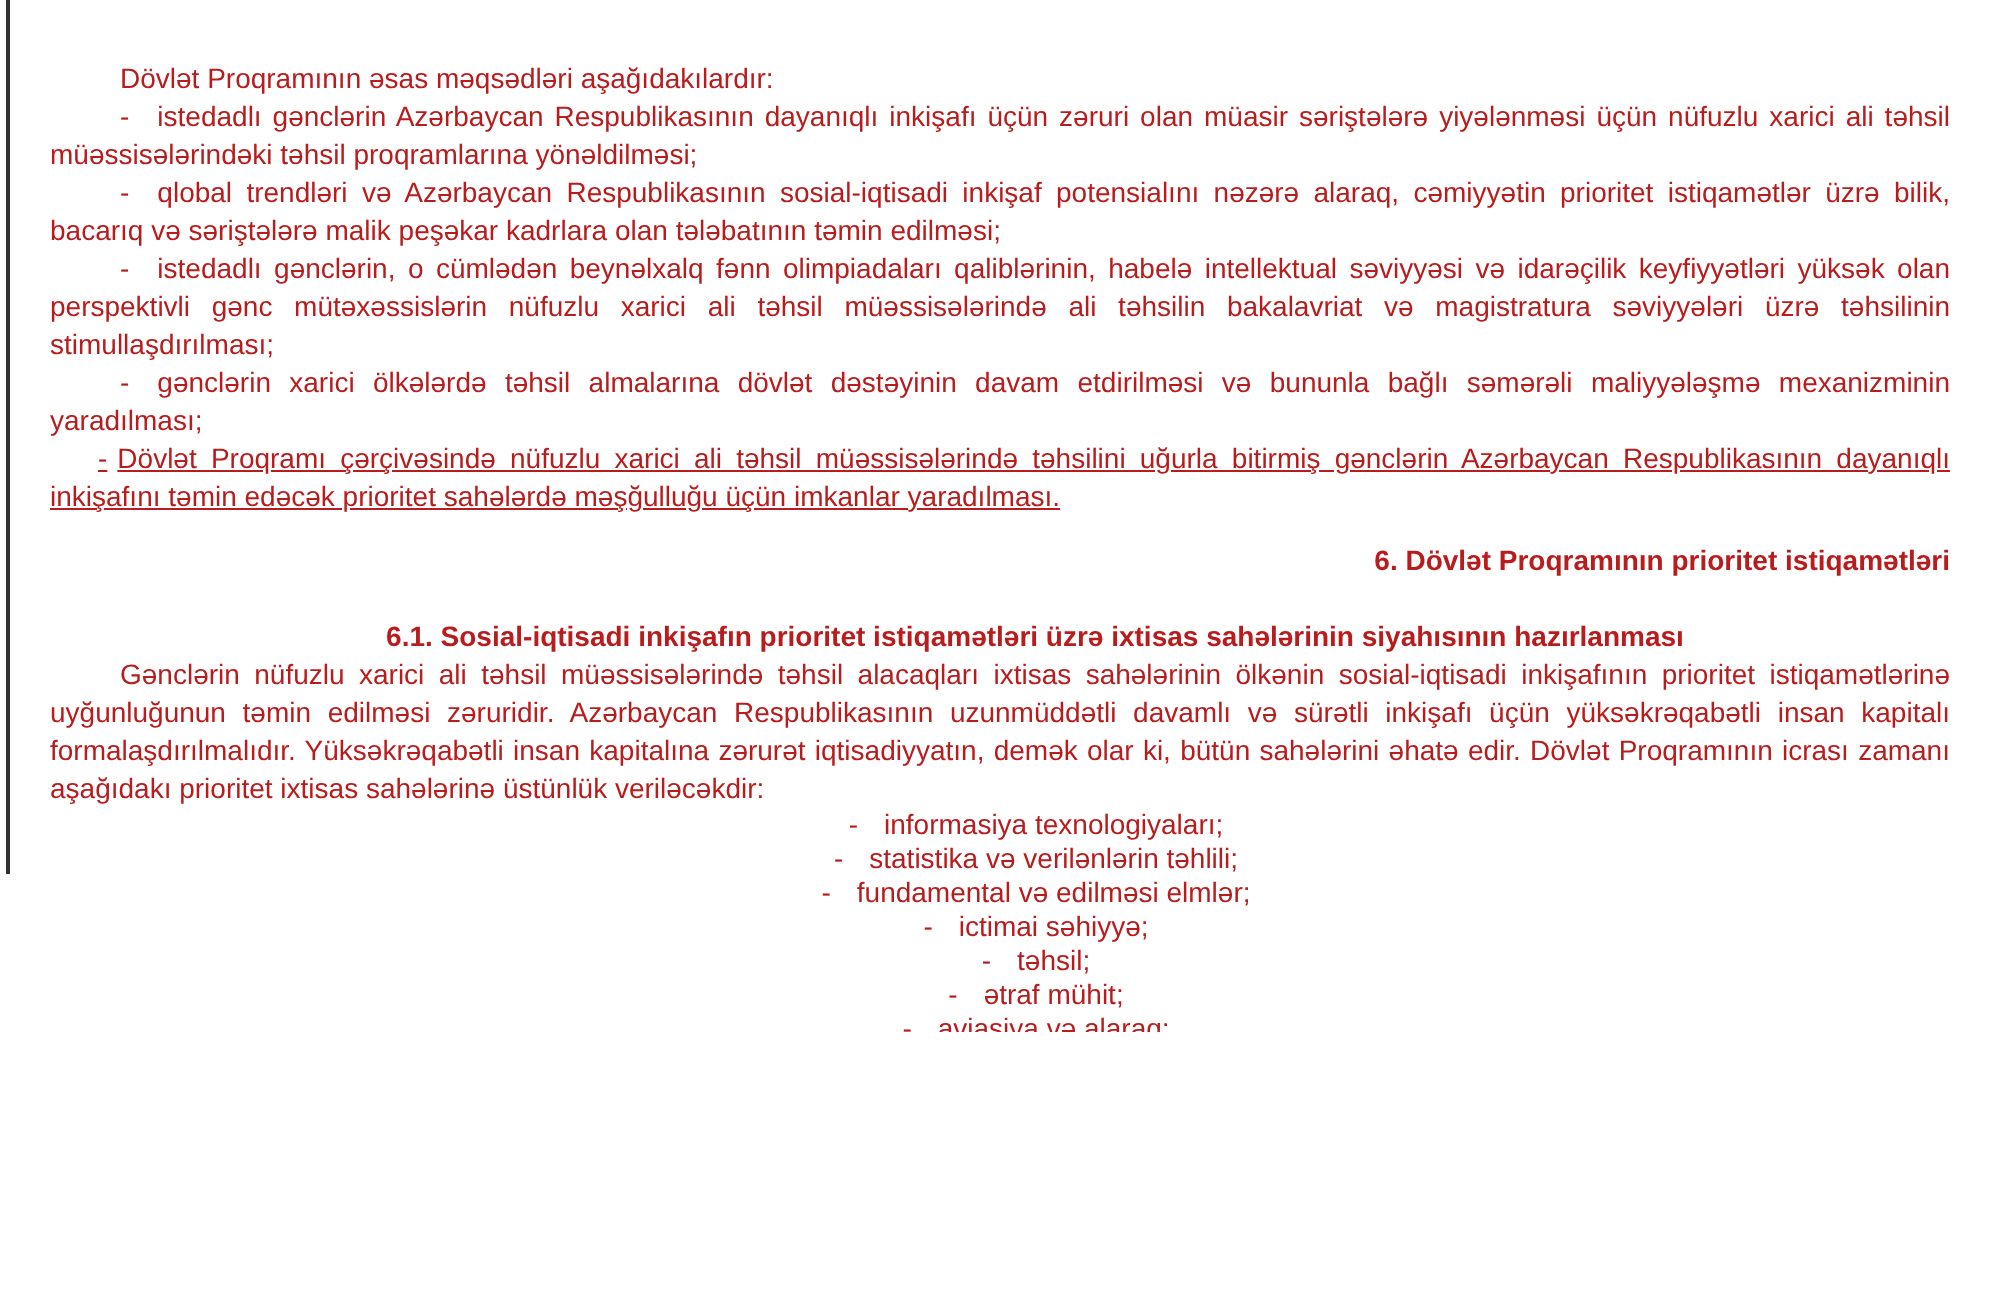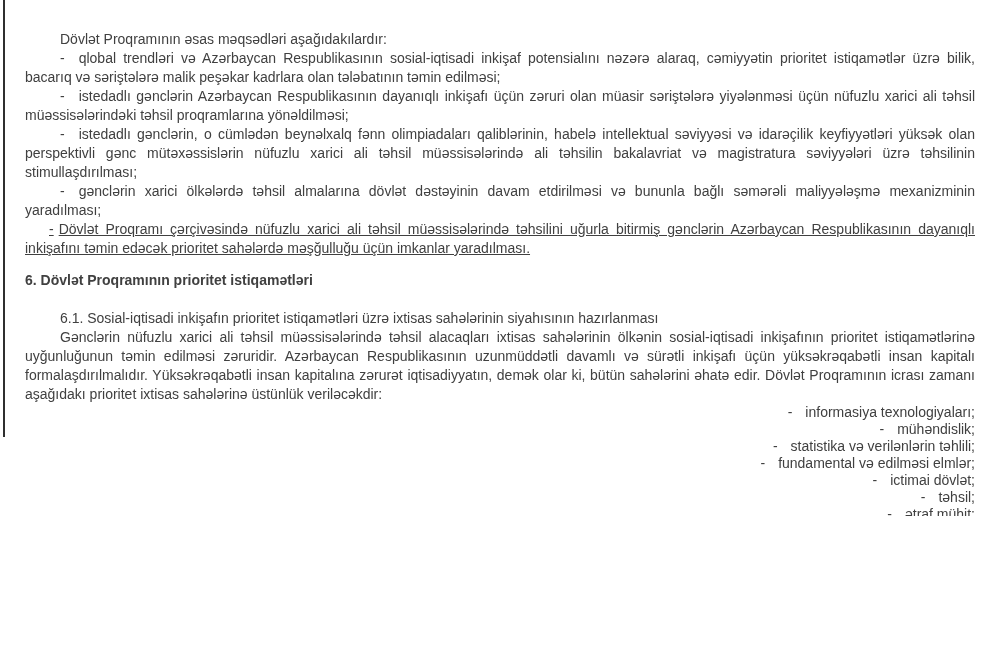--- a/index.html
+++ b/index.html
@@ -7,21 +7,21 @@
     padding: 0;
     background: #ffffff;
   }
   .page {
     position: relative;
     width: 1000px;
     height: 516px;
     background: #ffffff;
     font-family: "Liberation Sans", "DejaVu Sans", sans-serif;
     font-size: 14px;
-    color: #404040;
+    color: #b91c1c;
     overflow: hidden;
   }
   .scan-line {
     position: absolute;
     left: 3px;
     top: 0;
     width: 2px;
     height: 437px;
     background: #2f2f2f;
   }
@@ -50,76 +50,75 @@
     text-indent: 24px;
     text-decoration: underline;
   }
   .bullet.tight .marker {
     margin-right: 5px;
   }
   .center-heading {
     margin-top: 13px;
     line-height: 19px;
     font-weight: bold;
-    text-align: left;
+    text-align: right;
   }
   .sub-heading {
     margin-top: 19px;
     line-height: 19px;
-    font-weight: normal;
+    font-weight: bold;
     text-indent: 35px;
-    text-align: left;
+    text-align: center;
   }
   .priority-list {
     margin: 0;
     padding: 0;
     list-style: none;
     line-height: 17px;
   }
   .list-item {
     margin: 0;
-    text-align: right;
+    text-align: center;
   }
   .list-item .marker {
     display: inline-block;
     margin-left: 36px;
     margin-right: 13px;
   }
 </style>
 </head>
 <body>
 
 <div class="page">
   <div class="scan-line"></div>
   <div class="content">
 
     <p class="para indent">Dövlət Proqramının əsas  məqsədləri aşağıdakılardır:</p>
 
+    <p class="para bullet"><span class="marker">-</span><span>istedadlı gənclərin Azərbaycan Respublikasının dayanıqlı inkişafı üçün zəruri olan müasir səriştələrə yiyələnməsi üçün nüfuzlu xarici ali təhsil müəssisələrindəki təhsil proqramlarına yönəldilməsi;</span></p>
+
     <p class="para bullet"><span class="marker">-</span><span>qlobal trendləri və Azərbaycan Respublikasının sosial-iqtisadi inkişaf potensialını nəzərə alaraq,  cəmiyyətin prioritet istiqamətlər üzrə bilik, bacarıq və səriştələrə malik peşəkar kadrlara olan tələbatının təmin edilməsi;</span></p>
-
-    <p class="para bullet"><span class="marker">-</span><span>istedadlı gənclərin Azərbaycan Respublikasının dayanıqlı inkişafı üçün zəruri olan müasir səriştələrə yiyələnməsi üçün nüfuzlu xarici ali təhsil müəssisələrindəki təhsil proqramlarına yönəldilməsi;</span></p>
 
     <p class="para bullet"><span class="marker">-</span><span>istedadlı gənclərin, o cümlədən beynəlxalq fənn olimpiadaları qaliblərinin, habelə intellektual səviyyəsi və idarəçilik keyfiyyətləri yüksək olan perspektivli gənc mütəxəssislərin nüfuzlu xarici ali təhsil müəssisələrində ali təhsilin  bakalavriat və magistratura səviyyələri üzrə təhsilinin stimullaşdırılması;</span></p>
 
     <p class="para bullet"><span class="marker">-</span><span>gənclərin xarici ölkələrdə təhsil almalarına dövlət dəstəyinin davam etdirilməsi və bununla bağlı səmərəli maliyyələşmə mexanizminin yaradılması;</span></p>
 
     <p class="para bullet tight"><span class="marker">-</span><span>Dövlət Proqramı çərçivəsində nüfuzlu xarici ali təhsil müəssisələrində təhsilini uğurla bitirmiş gənclərin Azərbaycan Respublikasının dayanıqlı inkişafını təmin edəcək prioritet sahələrdə məşğulluğu üçün imkanlar yaradılması.</span></p>
 
     <div class="center-heading">6. Dövlət Proqramının prioritet istiqamətləri</div>
 
     <div class="sub-heading">6.1. Sosial-iqtisadi inkişafın prioritet istiqamətləri üzrə ixtisas sahələrinin siyahısının hazırlanması</div>
 
     <p class="para indent">Gənclərin nüfuzlu xarici ali təhsil müəssisələrində təhsil alacaqları ixtisas sahələrinin ölkənin sosial-iqtisadi inkişafının prioritet istiqamətlərinə uyğunluğunun təmin edilməsi zəruridir. Azərbaycan Respublikasının uzunmüddətli davamlı və sürətli inkişafı üçün yüksəkrəqabətli insan kapitalı formalaşdırılmalıdır. Yüksəkrəqabətli insan kapitalına zərurət iqtisadiyyatın, demək olar ki, bütün sahələrini  əhatə edir. Dövlət Proqramının icrası zamanı aşağıdakı prioritet ixtisas sahələrinə üstünlük veriləcəkdir:</p>
 
     <ul class="priority-list">
       <li class="list-item"><span class="marker">-</span><span>informasiya texnologiyaları;</span></li>
-      <li class="list-item"><span class="marker">-</span><span>mühəndislik;</span></li>
       <li class="list-item"><span class="marker">-</span><span>statistika və verilənlərin təhlili;</span></li>
       <li class="list-item"><span class="marker">-</span><span>fundamental və edilməsi elmlər;</span></li>
-      <li class="list-item"><span class="marker">-</span><span>ictimai dövlət;</span></li>
+      <li class="list-item"><span class="marker">-</span><span>ictimai səhiyyə;</span></li>
       <li class="list-item"><span class="marker">-</span><span>təhsil;</span></li>
       <li class="list-item"><span class="marker">-</span><span>ətraf mühit;</span></li>
       <li class="list-item"><span class="marker">-</span><span>aviasiya və alaraq;</span></li>
       <li class="list-item"><span class="marker">-</span><span>dövlət veriləcəkdir;</span></li>
       <li class="list-item"><span class="marker">-</span><span>nəqliyyat və prioritet;</span></li>
       <li class="list-item"><span class="marker">-</span><span>davamlı;</span></li>
     </ul>
 
   </div>
 </div>

